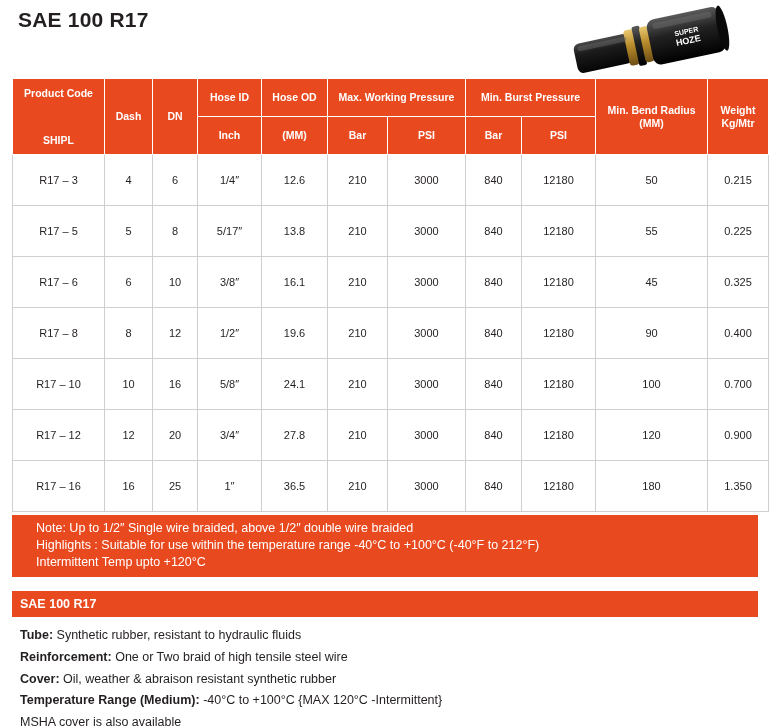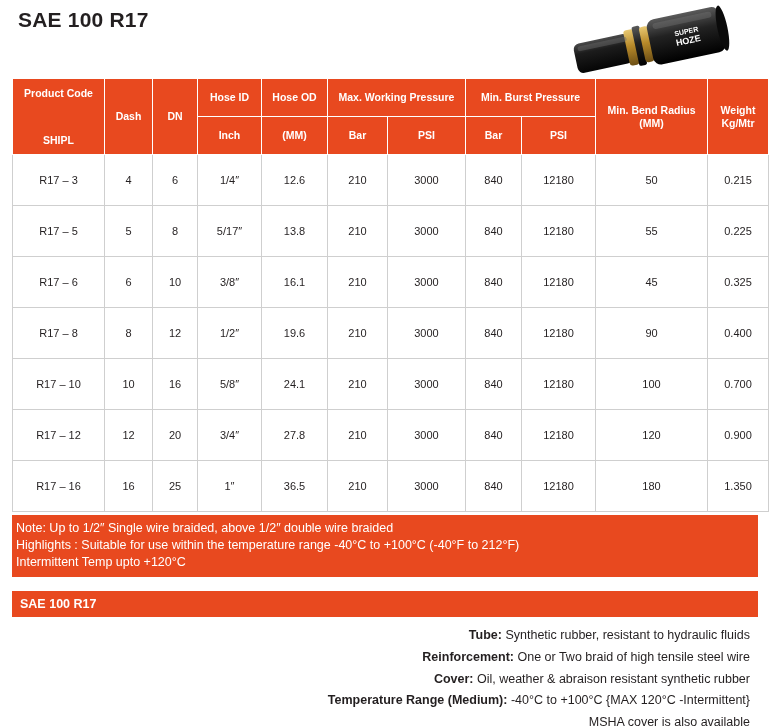--- a/index.html
+++ b/index.html
@@ -78,21 +78,21 @@
     font-size: 11px;
   }
   
   .notes {
     width: 746px;
     box-sizing: border-box;
     background: #e8491f;
     color: #ffffff;
     font-size: 12.5px;
     line-height: 1.35;
-    padding: 5px 8px 6px 4px;
+    padding: 5px 8px 6px 24px;
     margin-top: 3px;
   }
   
   .section-bar {
     width: 746px;
     box-sizing: border-box;
     background: #e8491f;
     color: #ffffff;
     font-size: 12.5px;
     font-weight: bold;
@@ -103,21 +103,20 @@
   .desc {
     width: 746px;
     box-sizing: border-box;
     padding: 8px 8px 0 8px;
     font-size: 12.5px;
     line-height: 1.75;
     color: #231f20;
   }
   .desc .row {
     white-space: nowrap;
-    text-align: right;
   }
   .desc .lbl {
     font-weight: bold;
   }
 </style>
 </head>
 <body>
 
 <div class="page">
 

